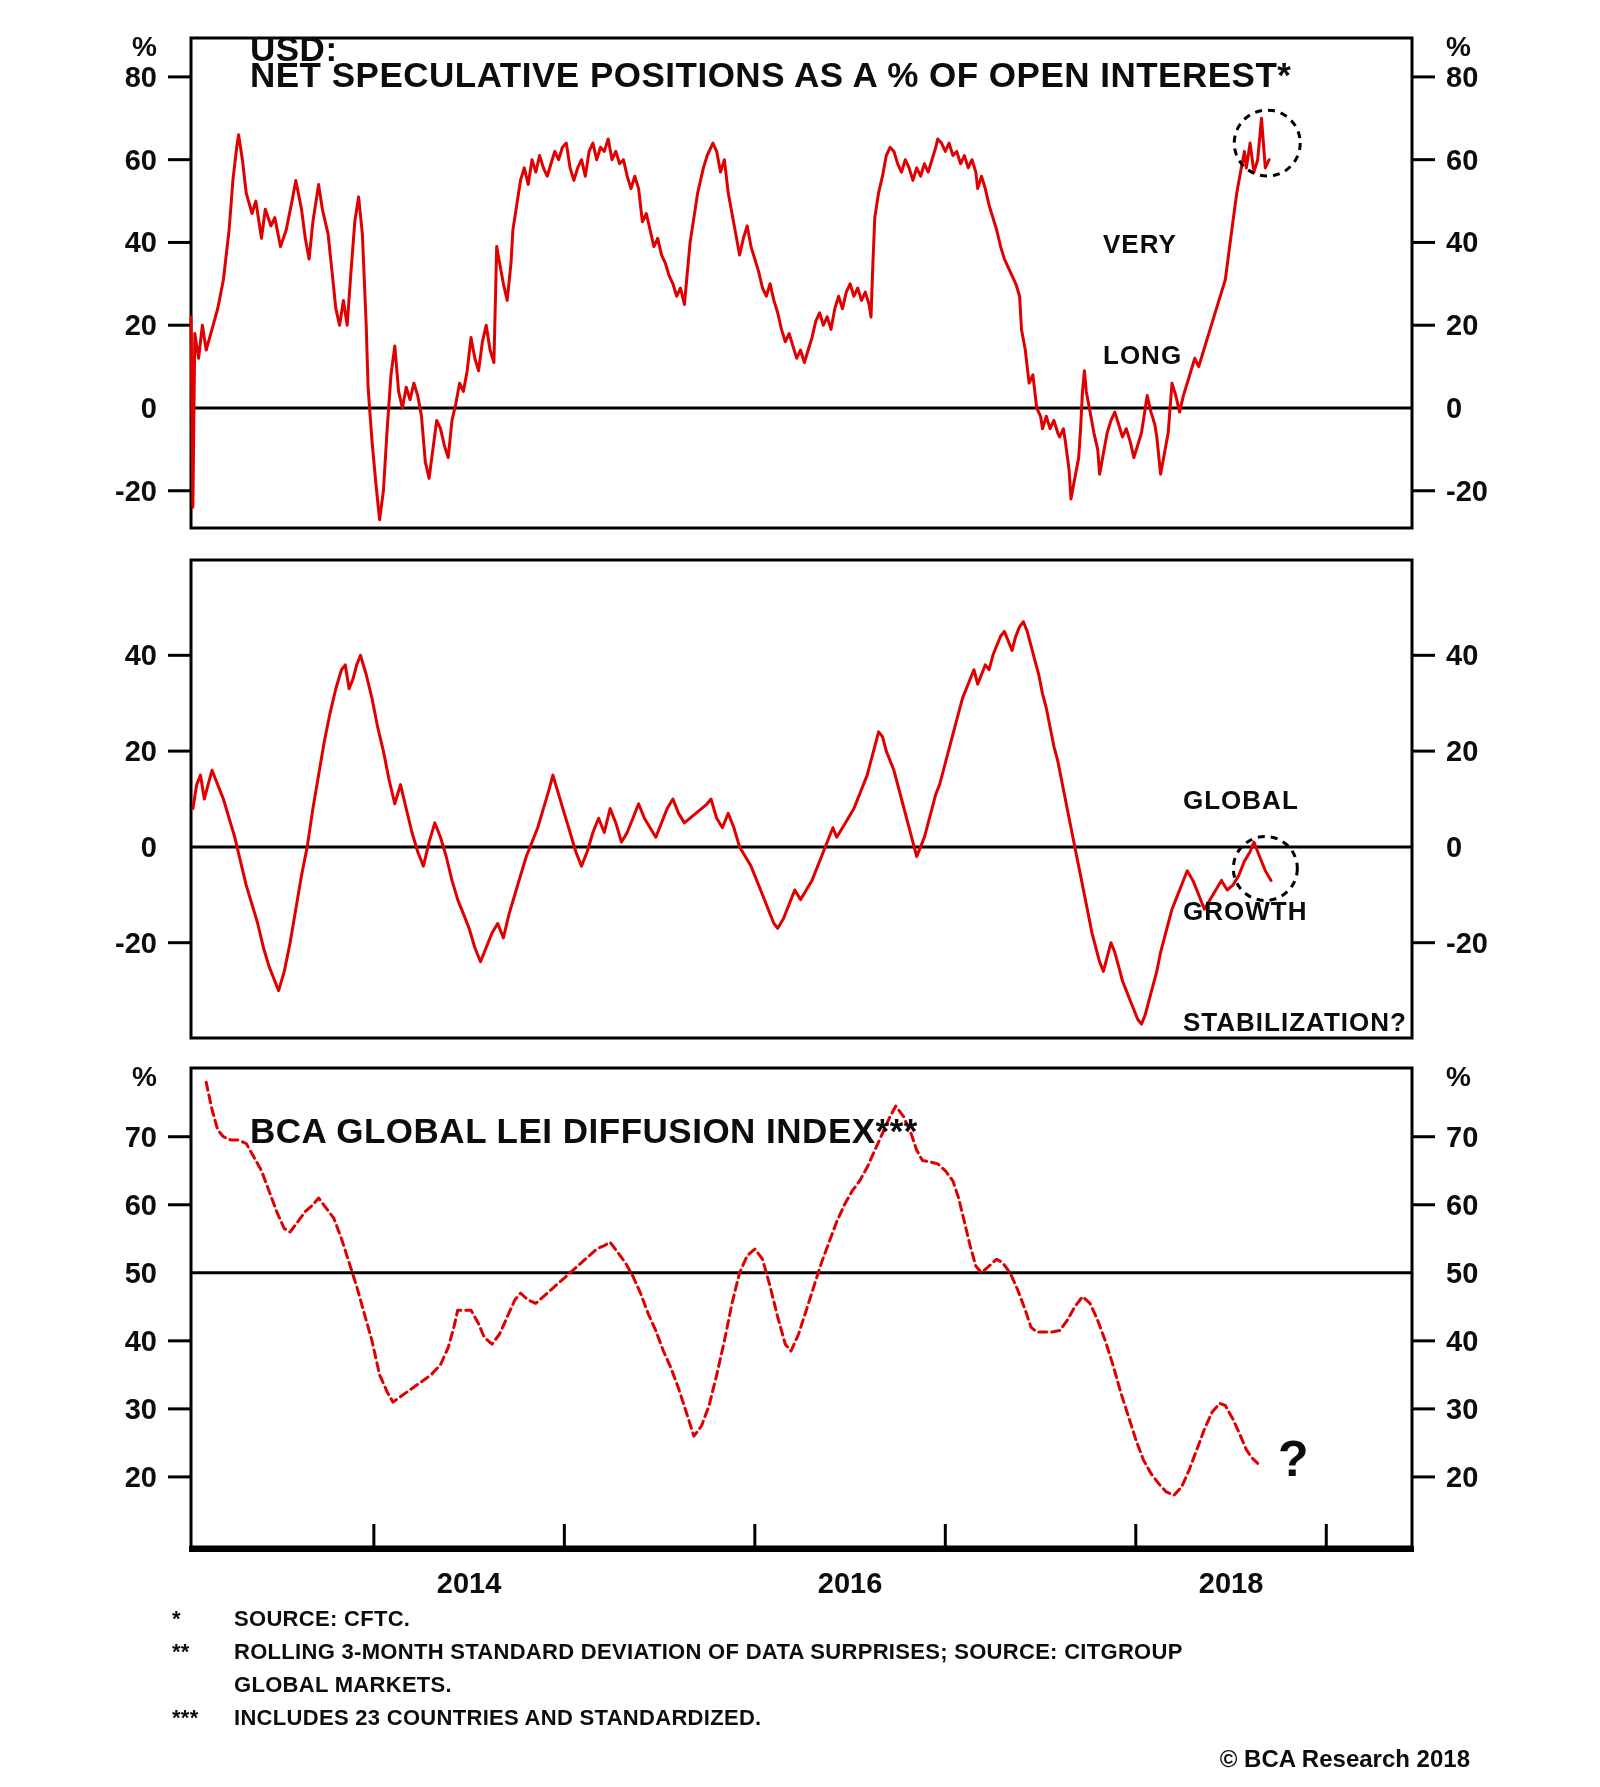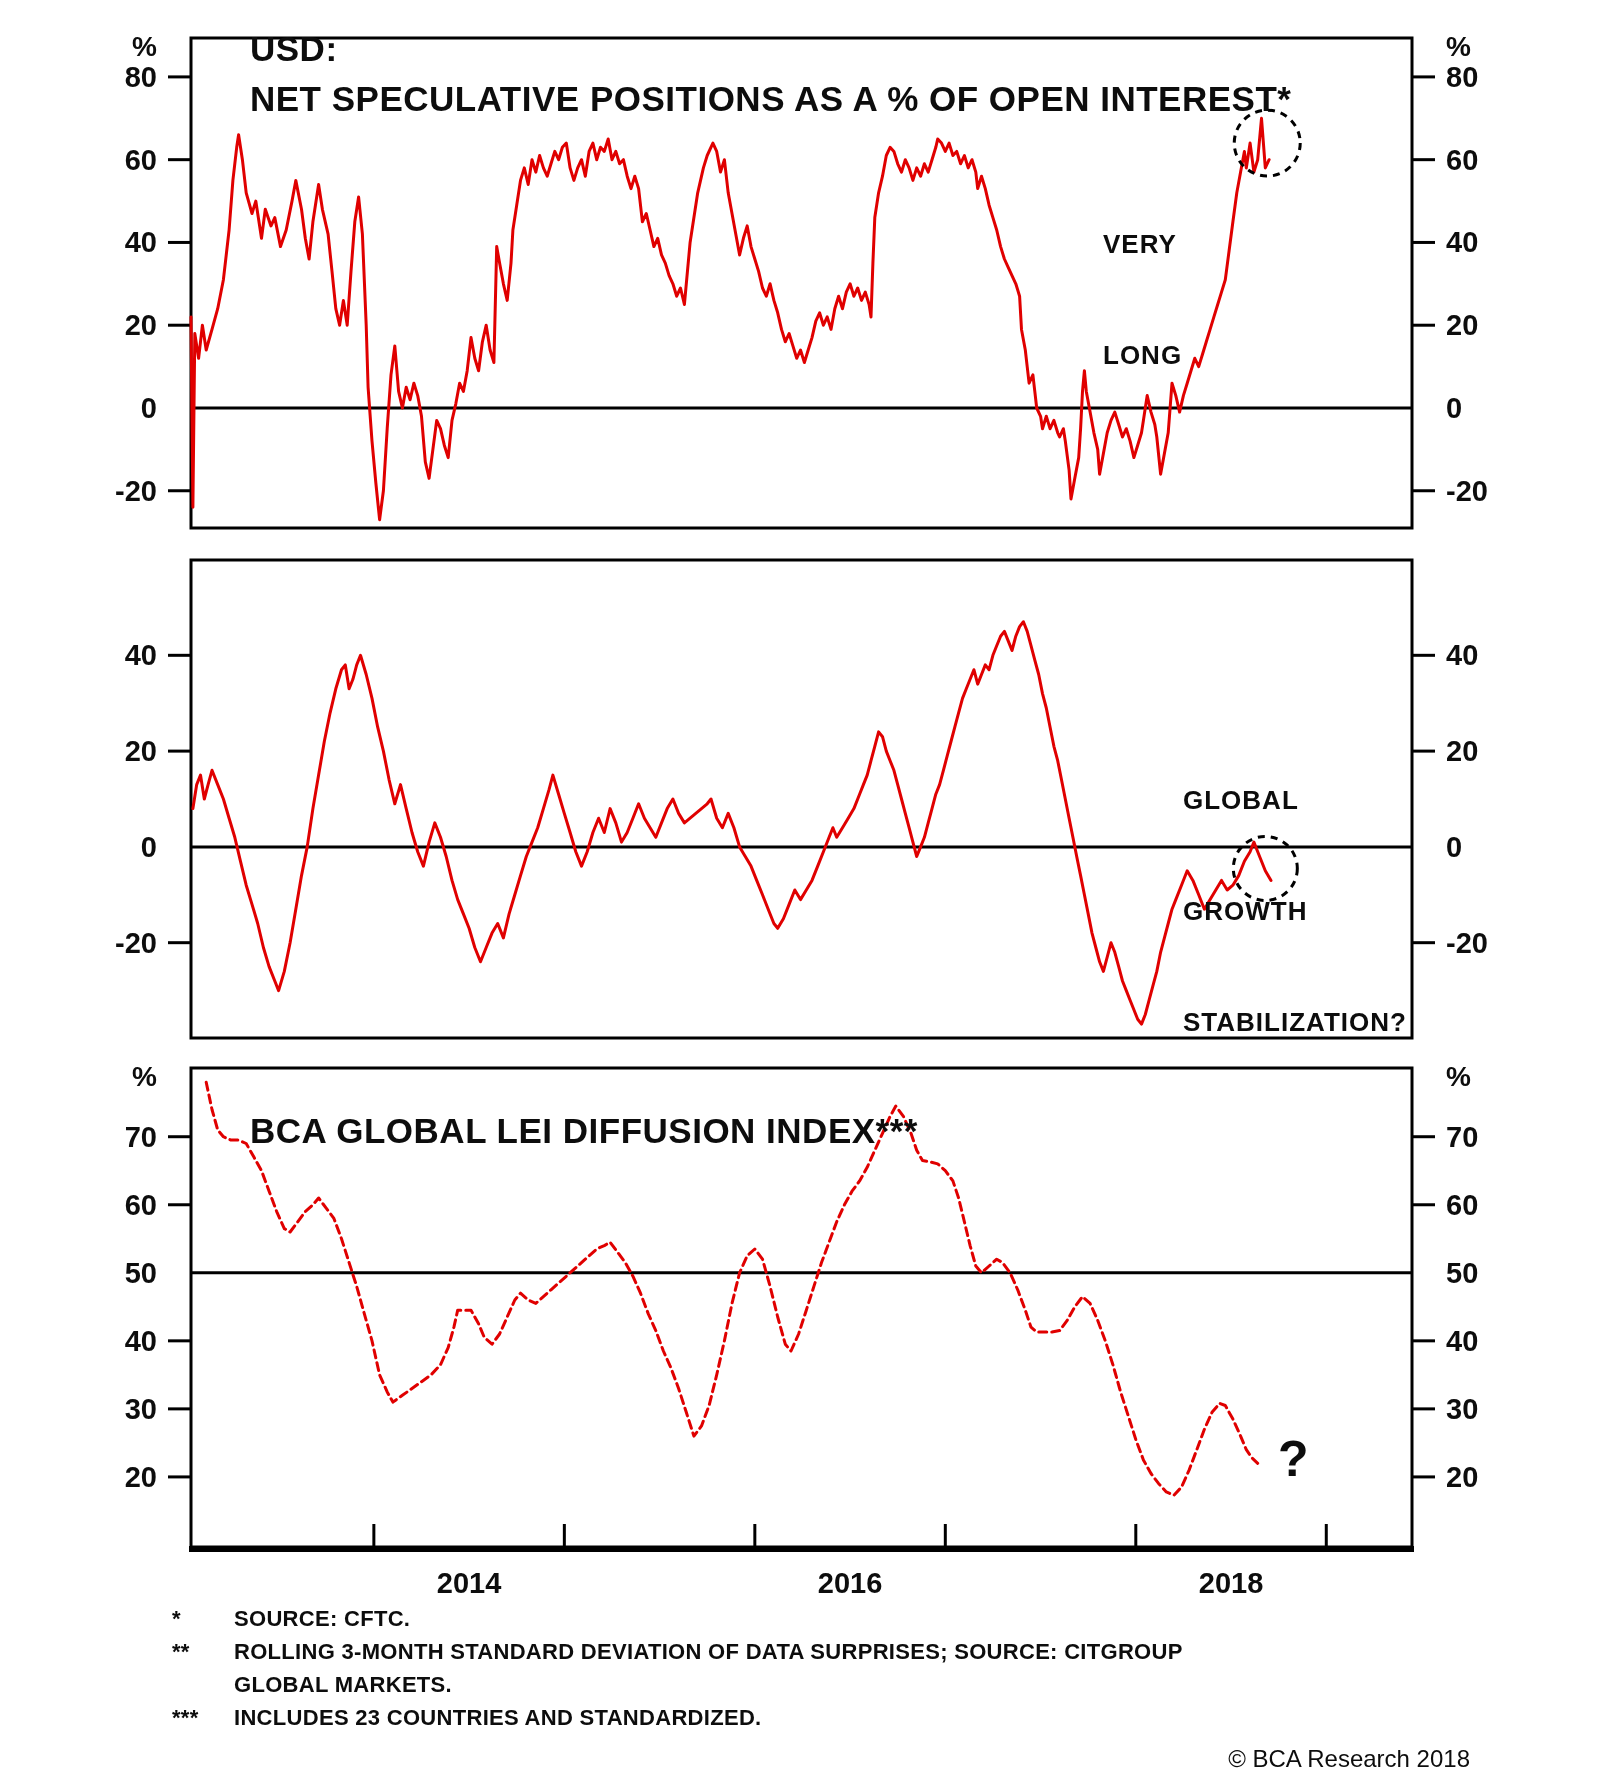--- a/index.html
+++ b/index.html
@@ -8,21 +8,21 @@
   #chart-svg{position:absolute;left:0;top:0;}
   .overlay{position:absolute;font-weight:bold;color:#0d0d0d;white-space:pre;}
   .panel-title{font-size:35px;letter-spacing:0.5px;line-height:38px;}
   .annotation{font-size:26px;letter-spacing:1px;line-height:37px;}
   #ann-question{font-size:50px;letter-spacing:0;}
   #footnotes{position:absolute;left:172px;top:1602px;width:1160px;font-weight:bold;
              font-size:22px;line-height:33px;letter-spacing:0.3px;color:#0d0d0d;}
   .fn-row{display:grid;grid-template-columns:62px 1fr;}
   .fn-text{max-width:960px;}
   #copyright{position:absolute;left:1090px;top:1745px;width:380px;text-align:right;
-             font-weight:normal;font-size:24px;color:#0d0d0d;}
+             font-weight:bold;font-size:24px;color:#0d0d0d;}
   svg text{font-family:"Liberation Sans",sans-serif;font-weight:bold;fill:#0d0d0d;}
 </style>
 </head>
 <body>
 
 <div id="page">
   <svg id="chart-svg" width="1600" height="1787">
       <rect x="191" y="38" width="1221" height="490" fill="none" stroke="#000000" stroke-width="3"></rect>
       <line x1="191" y1="407.98310810810807" x2="1412" y2="407.98310810810807" stroke="#000000" stroke-width="3"></line>
       <line x1="168" y1="490.75337837837833" x2="191" y2="490.75337837837833" stroke="#000000" stroke-width="3"></line>
@@ -102,21 +102,21 @@
       <line x1="754.8315132605302" y1="1524" x2="754.8315132605302" y2="1547" stroke="#000000" stroke-width="3"></line>
       <line x1="945.3151326053015" y1="1524" x2="945.3151326053015" y2="1547" stroke="#000000" stroke-width="3"></line>
       <line x1="1135.798751950073" y1="1524" x2="1135.798751950073" y2="1547" stroke="#000000" stroke-width="3"></line>
       <line x1="1326.2823712948443" y1="1524" x2="1326.2823712948443" y2="1547" stroke="#000000" stroke-width="3"></line>
       <text x="469.1060842433731" y="1593" text-anchor="middle" font-size="29">2014</text>
       <text x="850.0733229329159" y="1593" text-anchor="middle" font-size="29">2016</text>
       <text x="1231.0405616224587" y="1593" text-anchor="middle" font-size="29">2018</text>
     </svg>
 
   <div class="overlay panel-title" style="left:250px;top:30px;">USD:</div>
-  <div class="overlay panel-title" style="left:250px;top:80px;">NET SPECULATIVE POSITIONS AS A % OF OPEN INTEREST*</div>
+  <div class="overlay panel-title" style="left:250px;top:56px;">NET SPECULATIVE POSITIONS AS A % OF OPEN INTEREST*</div>
   <div class="overlay panel-title" style="left:250px;top:1112px;">BCA GLOBAL LEI DIFFUSION INDEX***</div>
 
   <div class="overlay annotation" style="left:1103px;top:152px;">
     <div>VERY</div>
     <div>LONG</div>
   </div>
 
   <div class="overlay annotation" style="left:1183px;top:708px;">
     <div>GLOBAL</div>
     <div>GROWTH</div>

